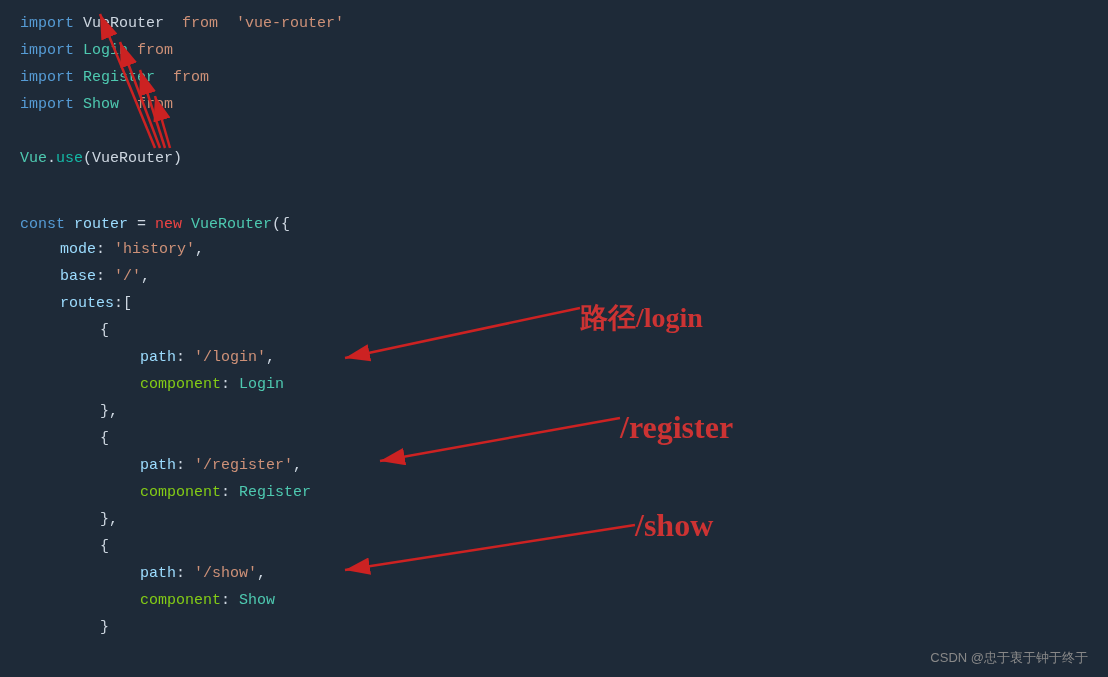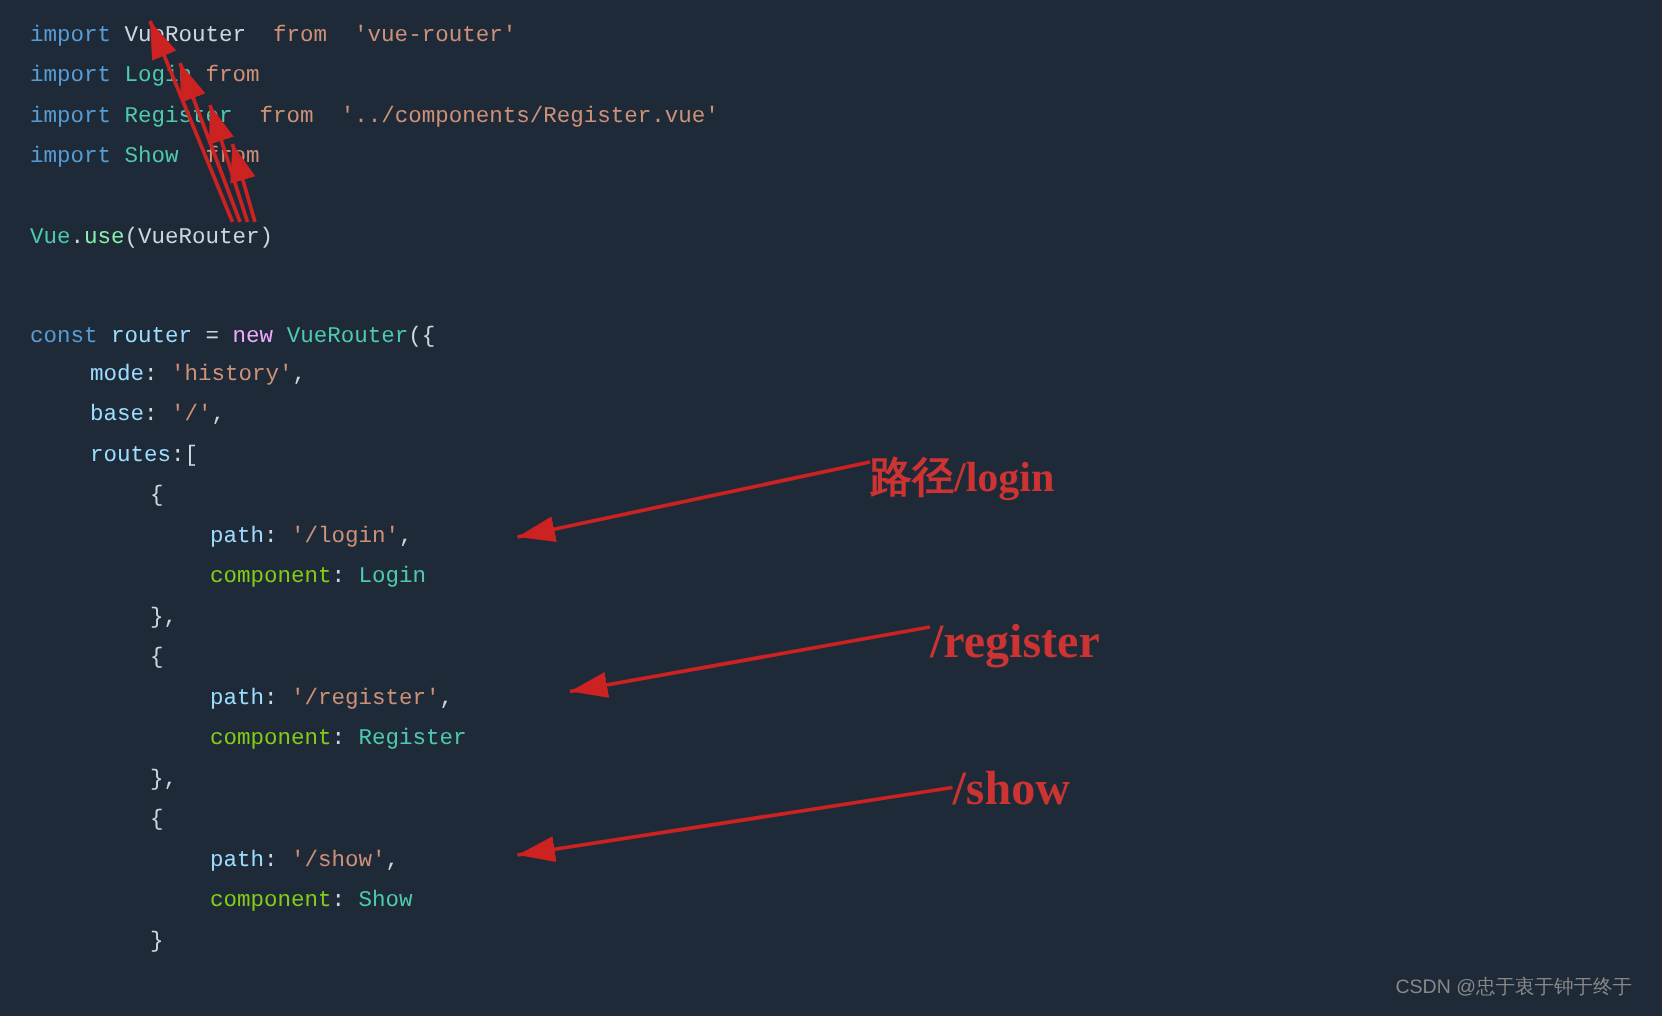--- a/index.html
+++ b/index.html
@@ -28,29 +28,29 @@
     .line {
       display: flex;
       align-items: baseline;
       white-space: pre;
       min-height: 27px;
     }
 
     .kw-import { color: #569cd6; }
     .kw-from { color: #ce9178; }
     .kw-const { color: #569cd6; margin-top: 12px; }
-    .kw-new { color: #f0abfc; }
+    .kw-new { color: #ef4444; }
     .kw-mode { color: #9cdcfe; }
     .kw-base { color: #9cdcfe; }
     .kw-routes { color: #9cdcfe; }
     .kw-path { color: #9cdcfe; }
     .kw-component { color: #84cc16; }
     .str { color: #ce9178; }
     .cls { color: #4ec9b0; }
-    .fn-use { color: #86efac; }
+    .fn-use { color: #14b8a6; }
     .punct { color: #cdd6e0; }
     .var-router { color: #9cdcfe; }
     .var-vue { color: #4ec9b0; }
 
     .indent1 { padding-left: 40px; }
     .indent2 { padding-left: 80px; }
     .indent3 { padding-left: 120px; }
 
     
     .overlay {
@@ -116,21 +116,20 @@
     <span class="kw-from">from</span>
     <span class="punct"> </span>
   </div>
   <div class="line">
     <span class="kw-import">import</span>
     <span class="punct"> </span>
     <span class="cls">Register</span>
     <span class="punct">  </span>
     <span class="kw-from">from</span>
     <span class="punct">  </span>
-    <span class="str">'../components/Register.vue'</span>
   </div>
   <div class="line">
     <span class="kw-import">import</span>
     <span class="punct"> </span>
     <span class="cls">Show</span>
     <span class="punct">  </span>
     <span class="kw-from">from</span>
     <span class="punct"> </span>
   </div>
   <div class="line">&nbsp;</div>

